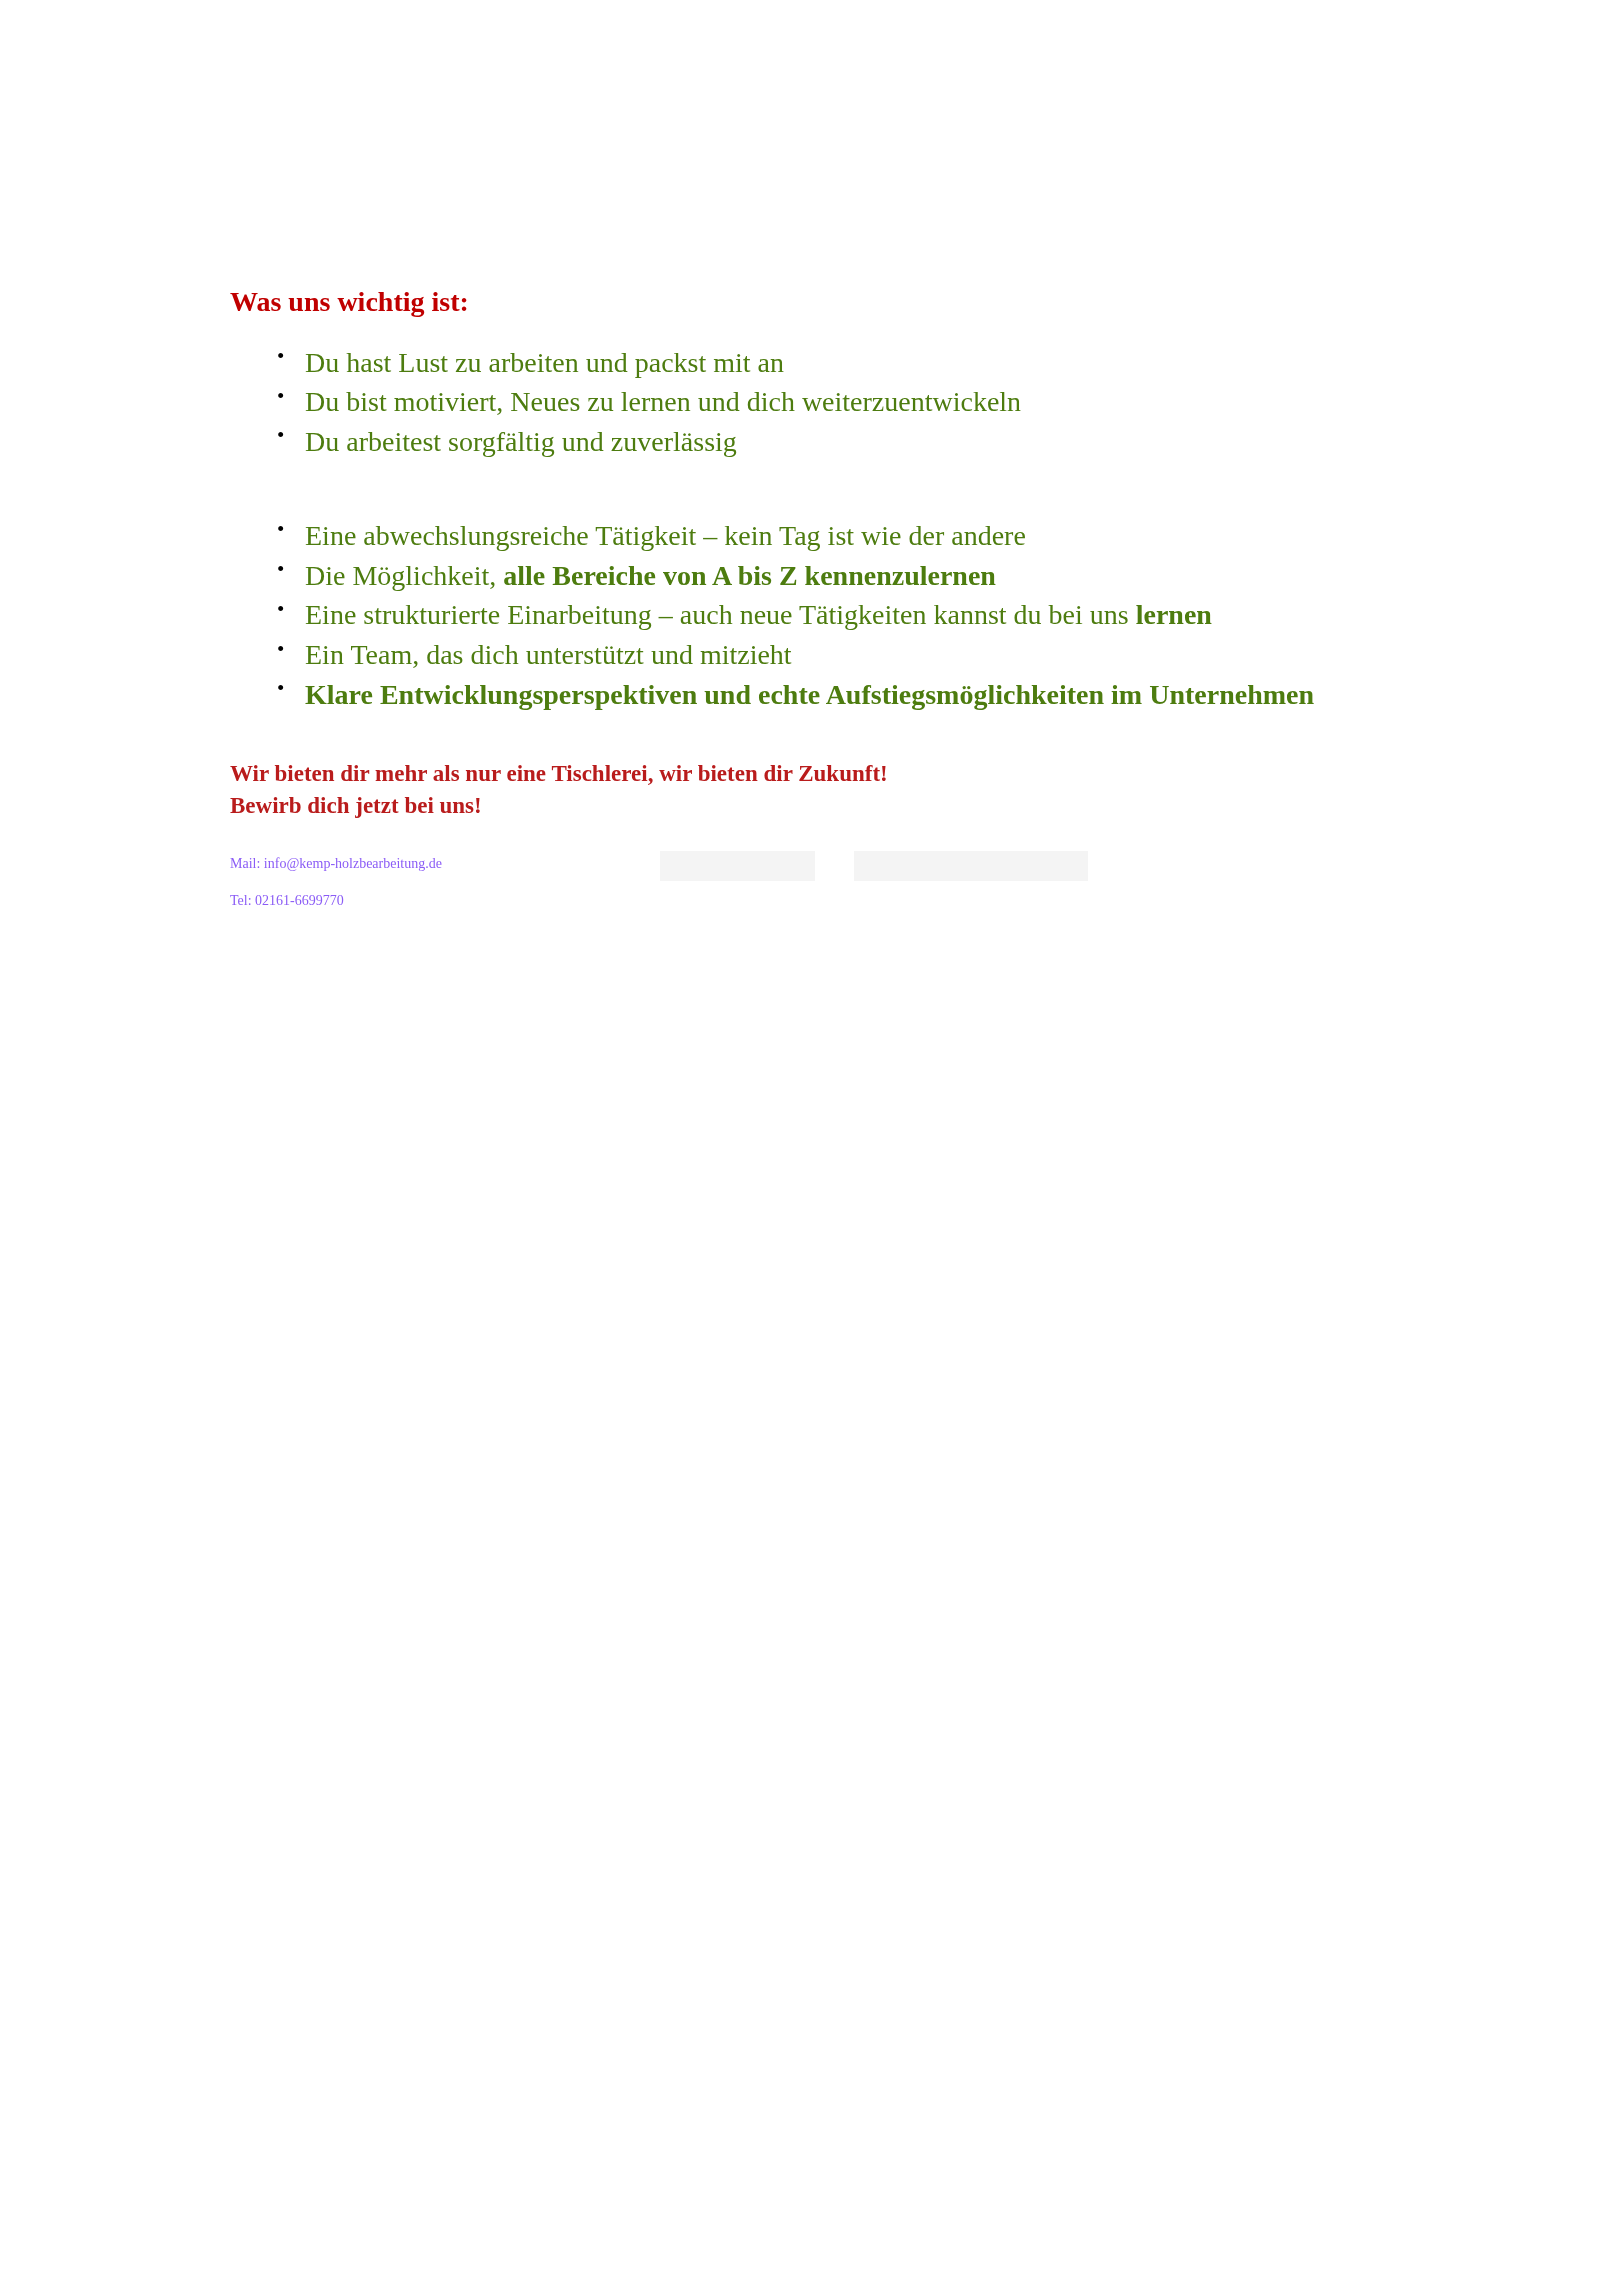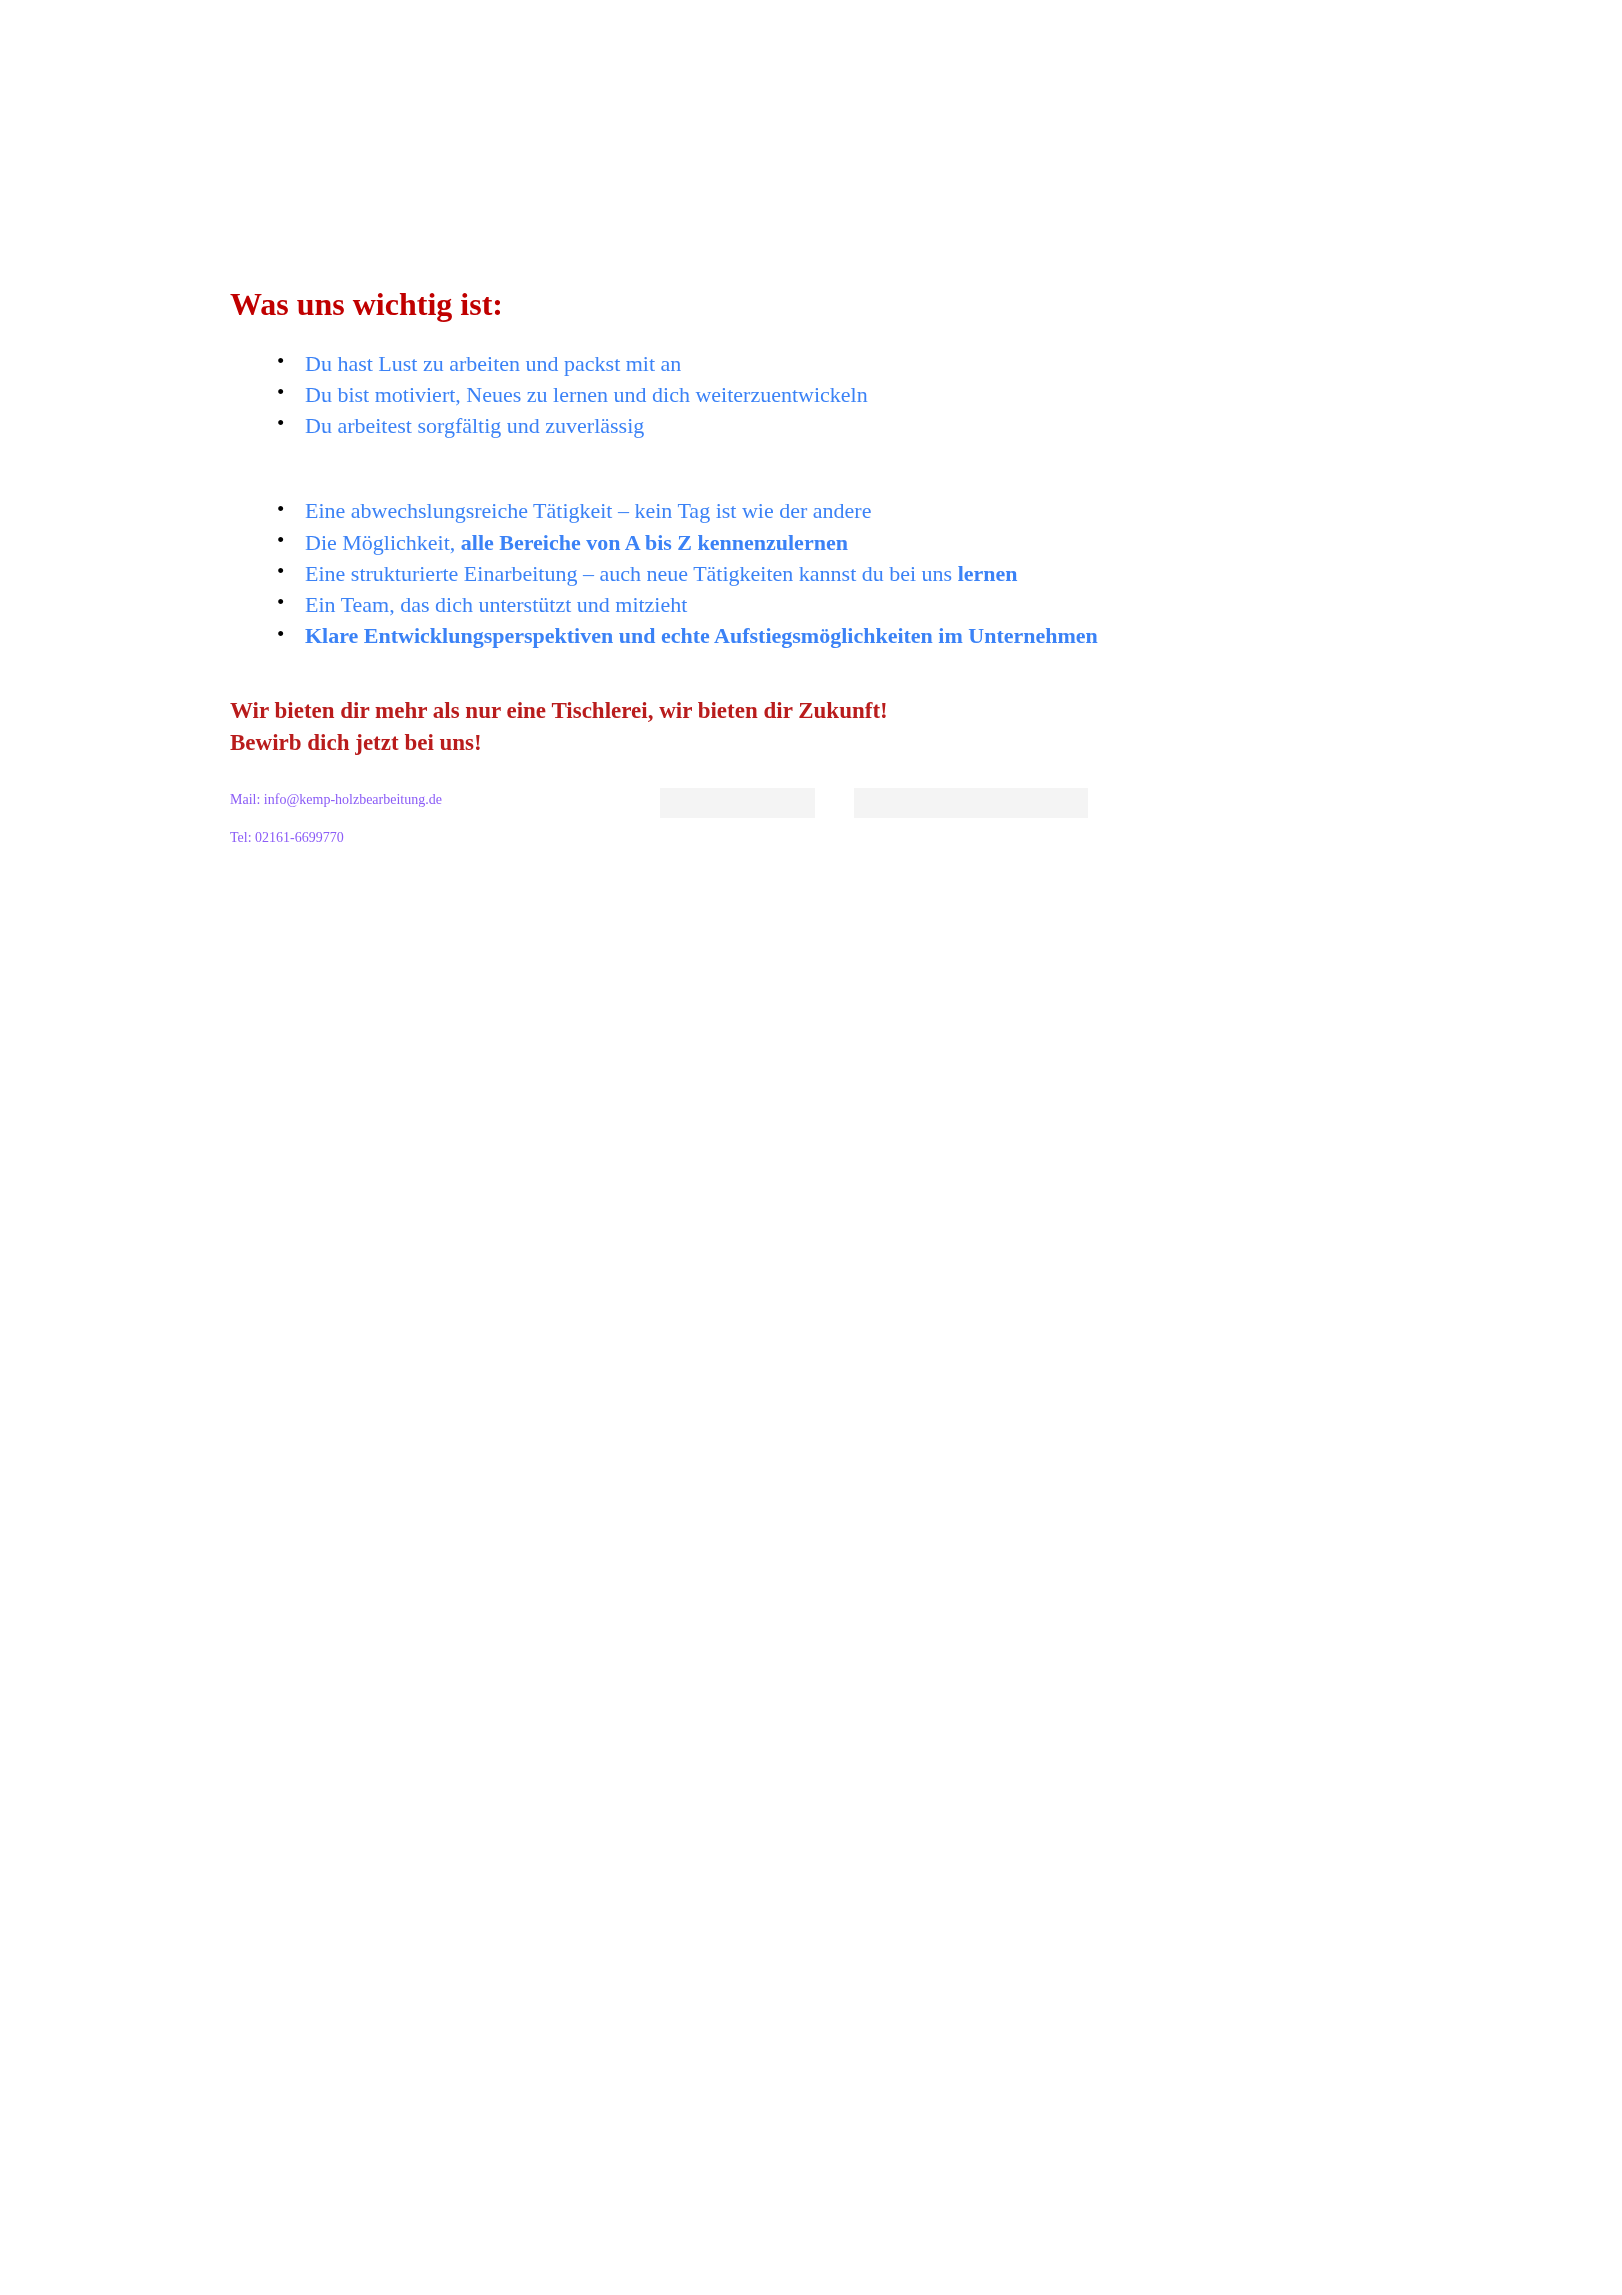--- a/index.html
+++ b/index.html
@@ -26,41 +26,41 @@
   .content {
     position: absolute;
     left: 230px;
     top: 284px;
     width: 1179px;
   }
 
   .heading {
     color: #C00000;
     font-weight: bold;
-    font-size: 32px;
+    font-size: 28px;
     line-height: 1.25;
     margin: 0;
   }
 
   .gap-after-heading { height: 23.6px; }
   .gap-small { height: 18px; }
   .gap-medium { height: 30.5px; }
   .gap-large { height: 43px; }
 
   ul.bullets {
     list-style: none;
     margin: 0;
     padding: 0;
   }
   ul.bullets li {
     position: relative;
-    font-size: 22px;
+    font-size: 28px;
     line-height: 1.42;
     padding-left: 75px;
-    color: #3b82f6;
+    color: #4d7c0f;
   }
   ul.bullets li::before {
     content: "\2022";
     position: absolute;
     left: 47px;
     top: -0.7px;
     font-size: 21px;
     line-height: 1.42;
     color: #000000;
   }

